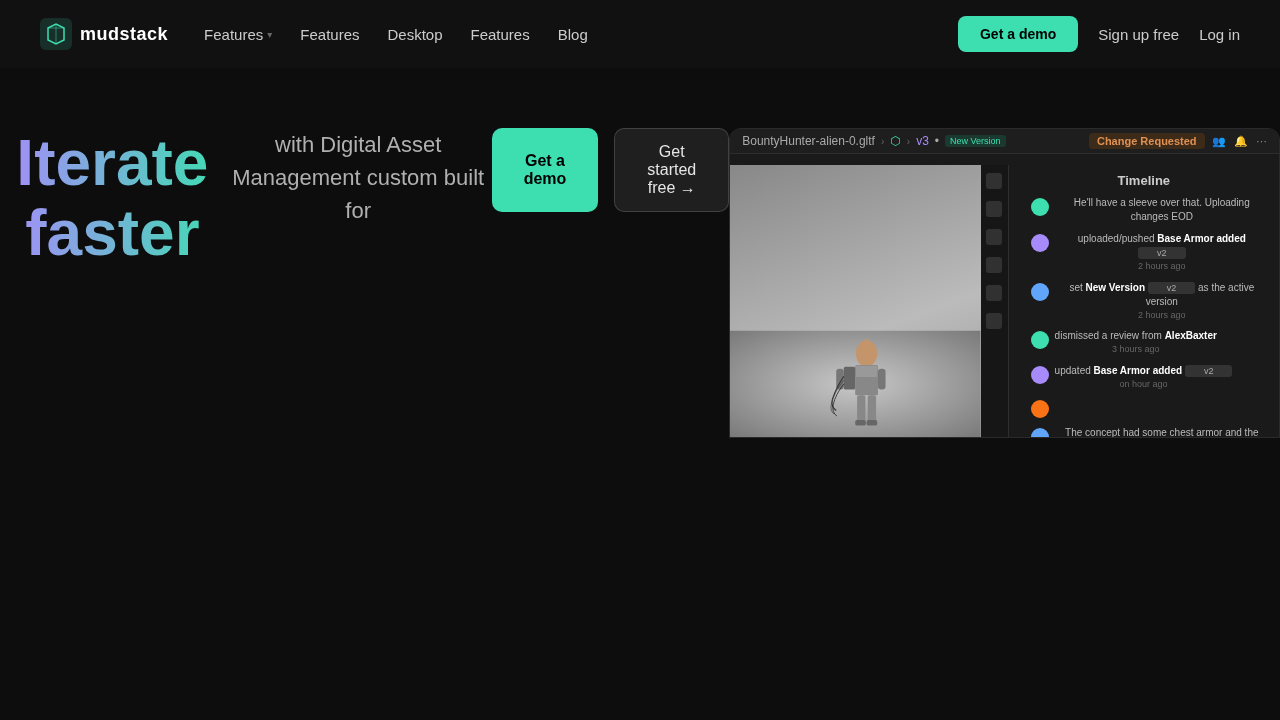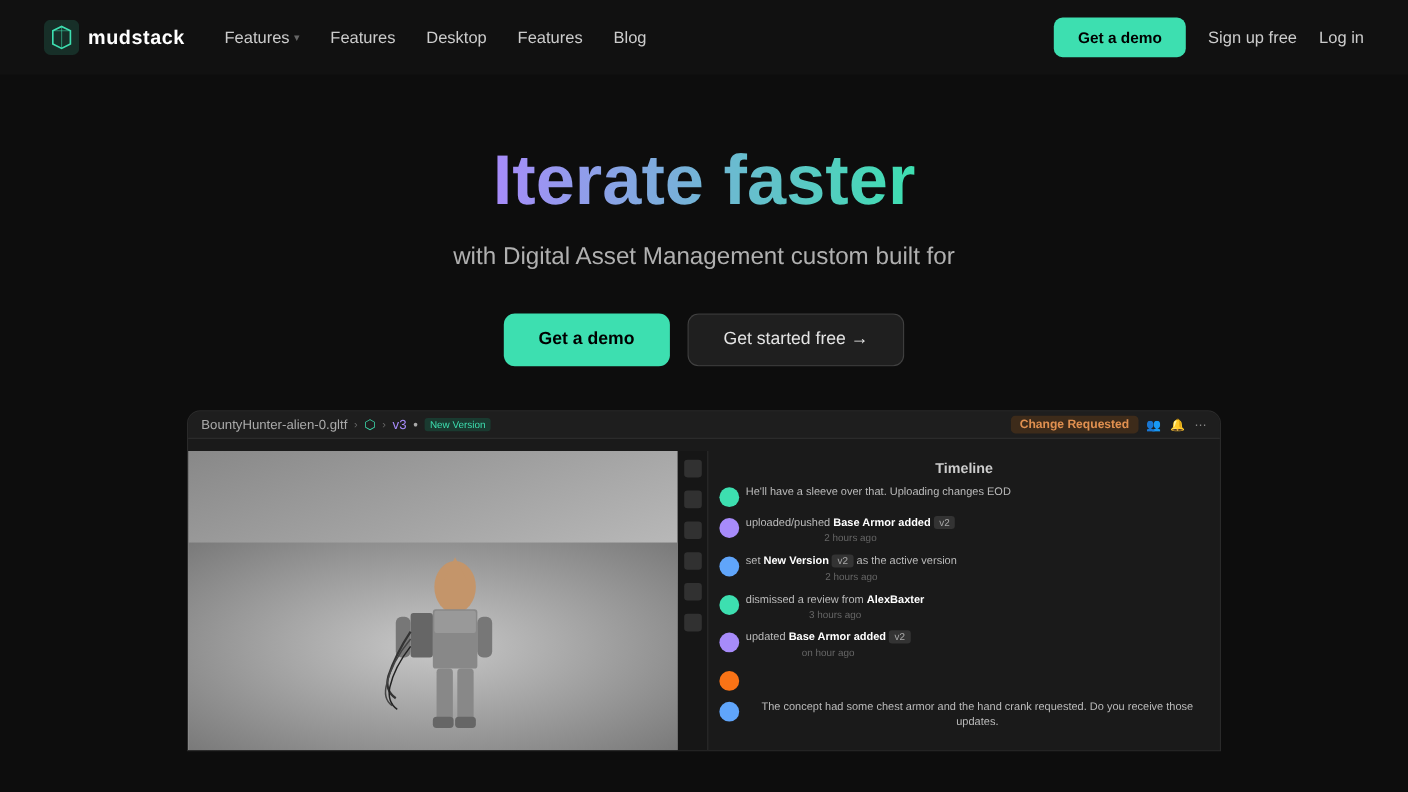--- a/index.html
+++ b/index.html
@@ -83,22 +83,22 @@
 
     .nav-text-link {
       color: #ccc;
       font-size: 15px;
       cursor: pointer;
     }
 
     
     .hero {
       display: flex;
-      flex-direction: column;
-      align-items: center;
+      flex-direction: row;
+      align-items: flex-start;
       padding-top: 60px;
       text-align: center;
       position: relative;
     }
 
     .hero-title {
       font-size: 64px;
       font-weight: 700;
       background: linear-gradient(90deg, #a78bfa 0%, #3ddfb0 100%);
       -webkit-background-clip: text;
@@ -239,20 +239,21 @@
       margin-bottom: 8px;
     }
 
     .timeline-item {
       display: flex;
       gap: 6px;
       margin-bottom: 8px;
       font-size: 10px;
       color: #999;
       line-height: 1.4;
+      margin-left: 12px;
     }
 
     .timeline-avatar {
       width: 18px;
       height: 18px;
       border-radius: 50%;
       background: #444;
       flex-shrink: 0;
       margin-top: 2px;
     }
@@ -262,21 +263,21 @@
     .av-blue { background: #60a5fa; }
     .av-orange { background: #f97316; }
 
     .timeline-text { color: #bbb; }
     .timeline-text strong { color: #fff; font-weight: 600; }
     .timeline-time { color: #666; font-size: 9px; }
 
     .badge-v { 
       background: #333; 
       color: #aaa; 
-      padding: 1px 5px; 
+      padding: 1px 19px; 
       border-radius: 3px; 
       font-size: 9px;
     }
 
     .badge-cr {
       background: #3d2b1a;
       color: #e09050;
       padding: 1px 6px;
       border-radius: 3px;
       font-size: 9px;

